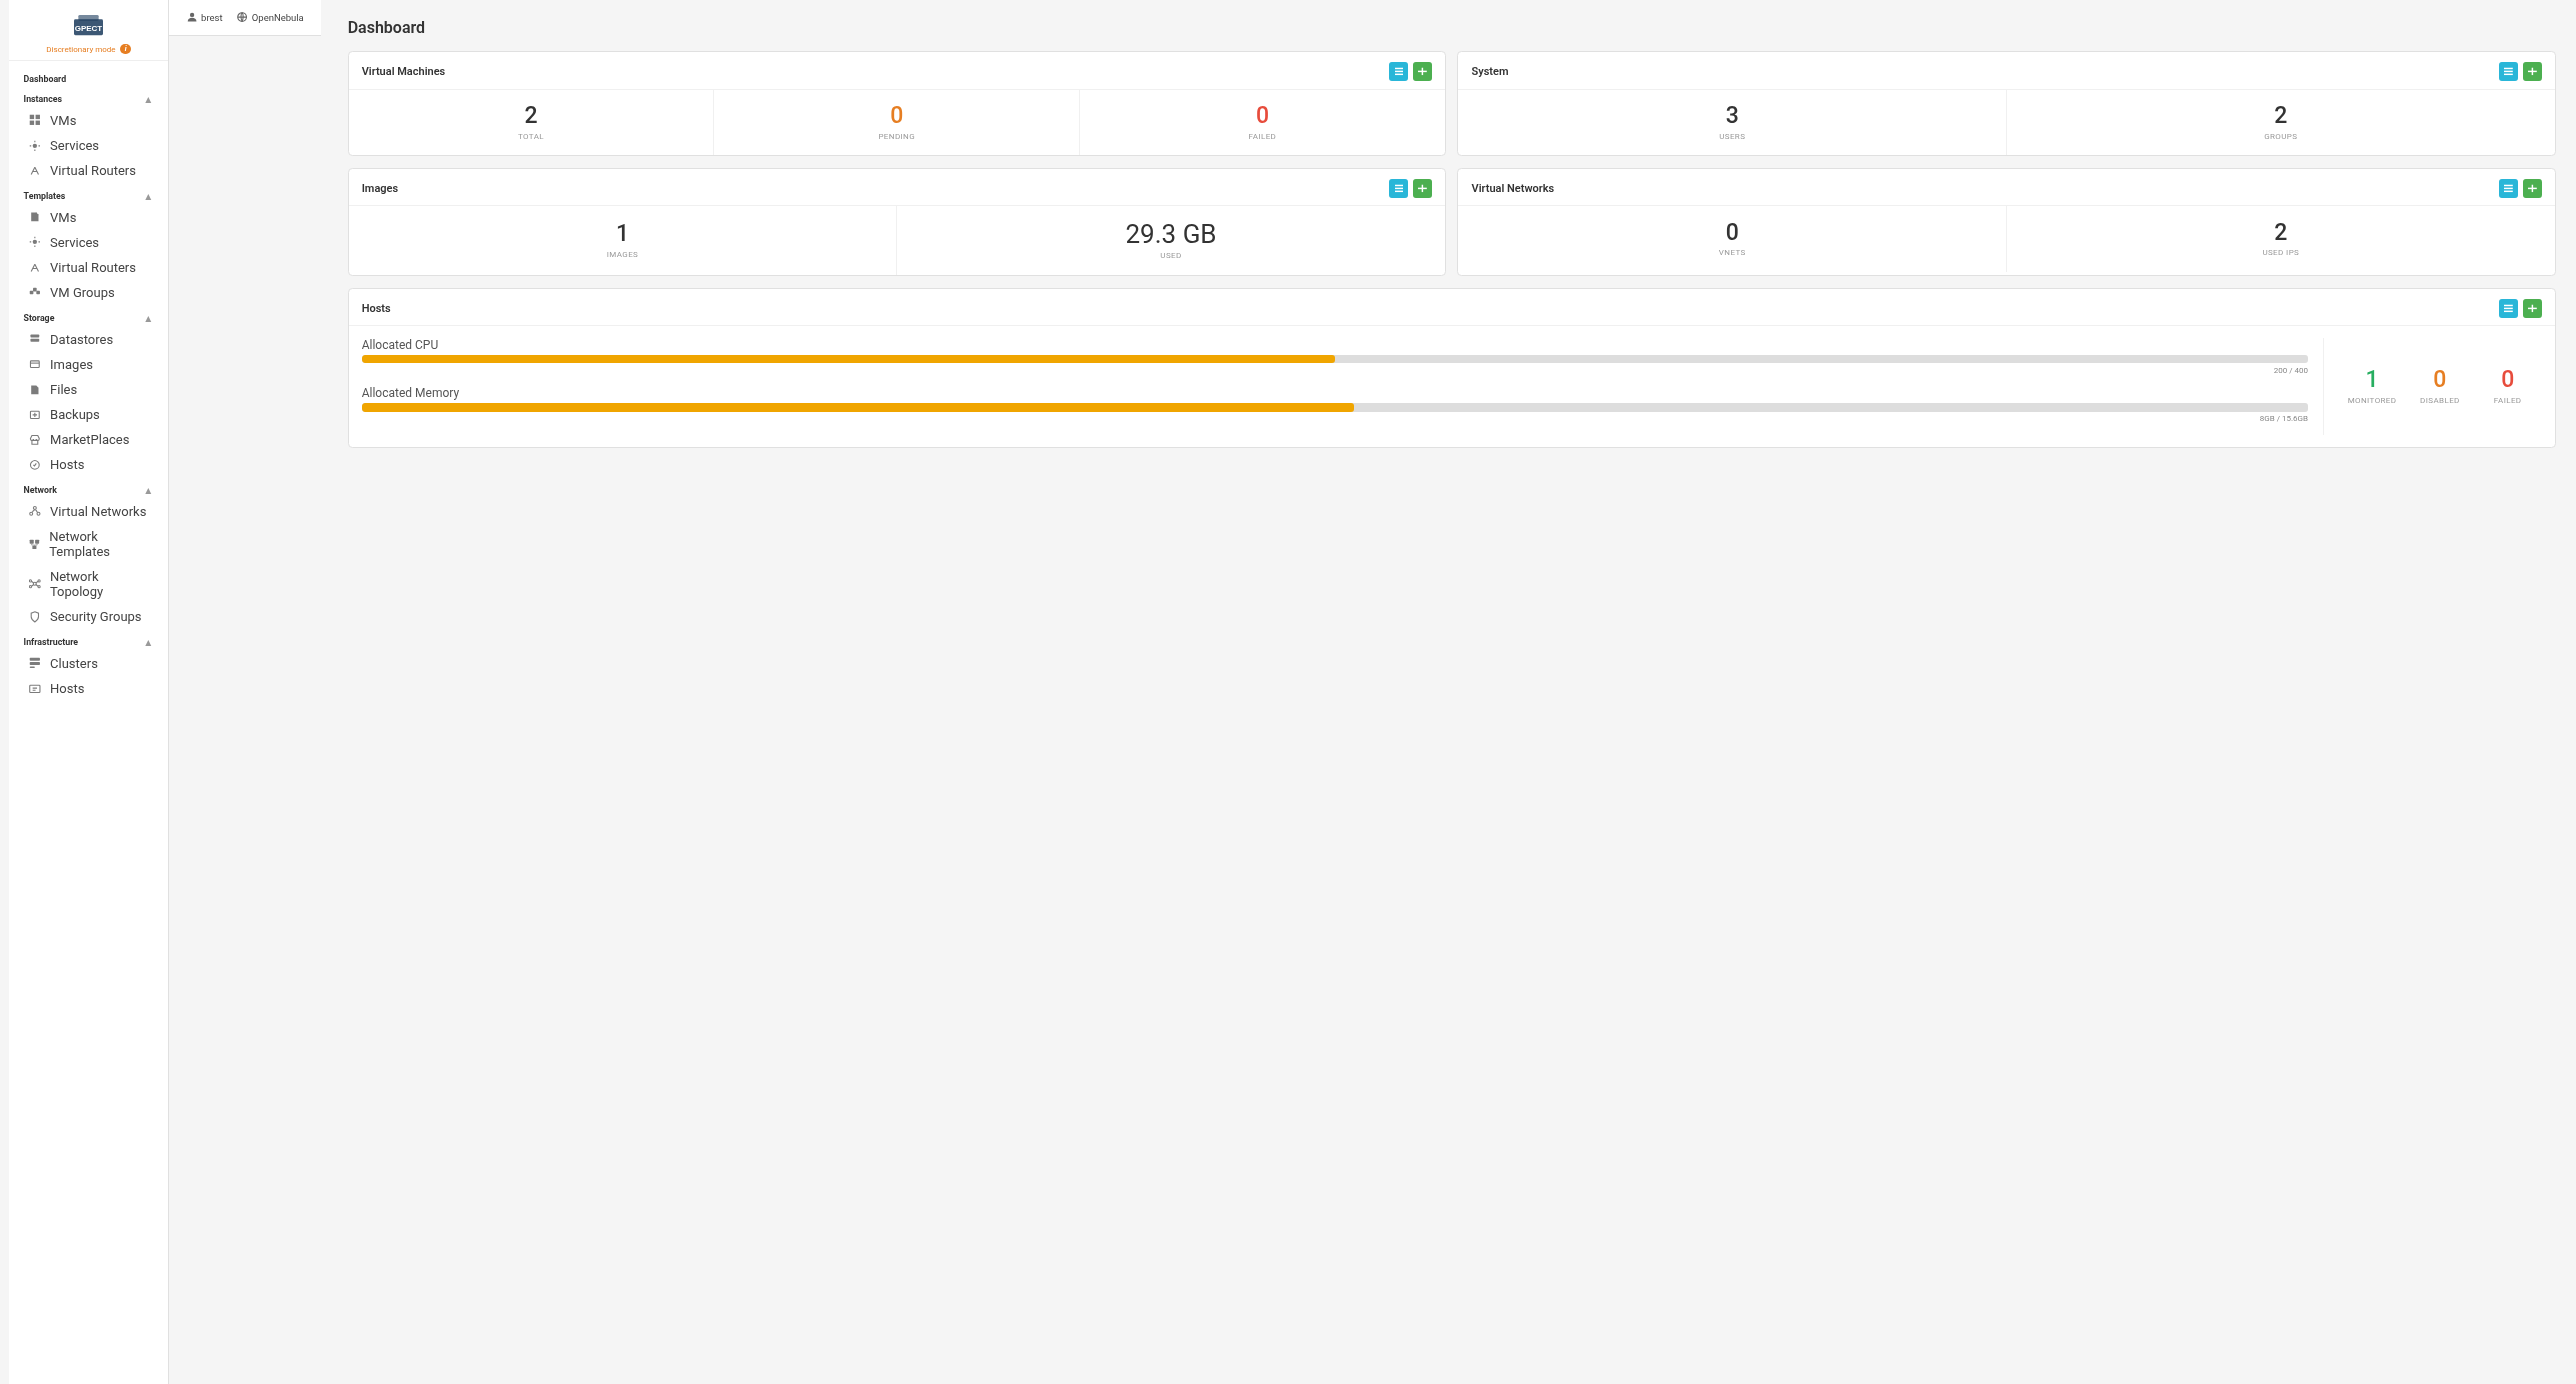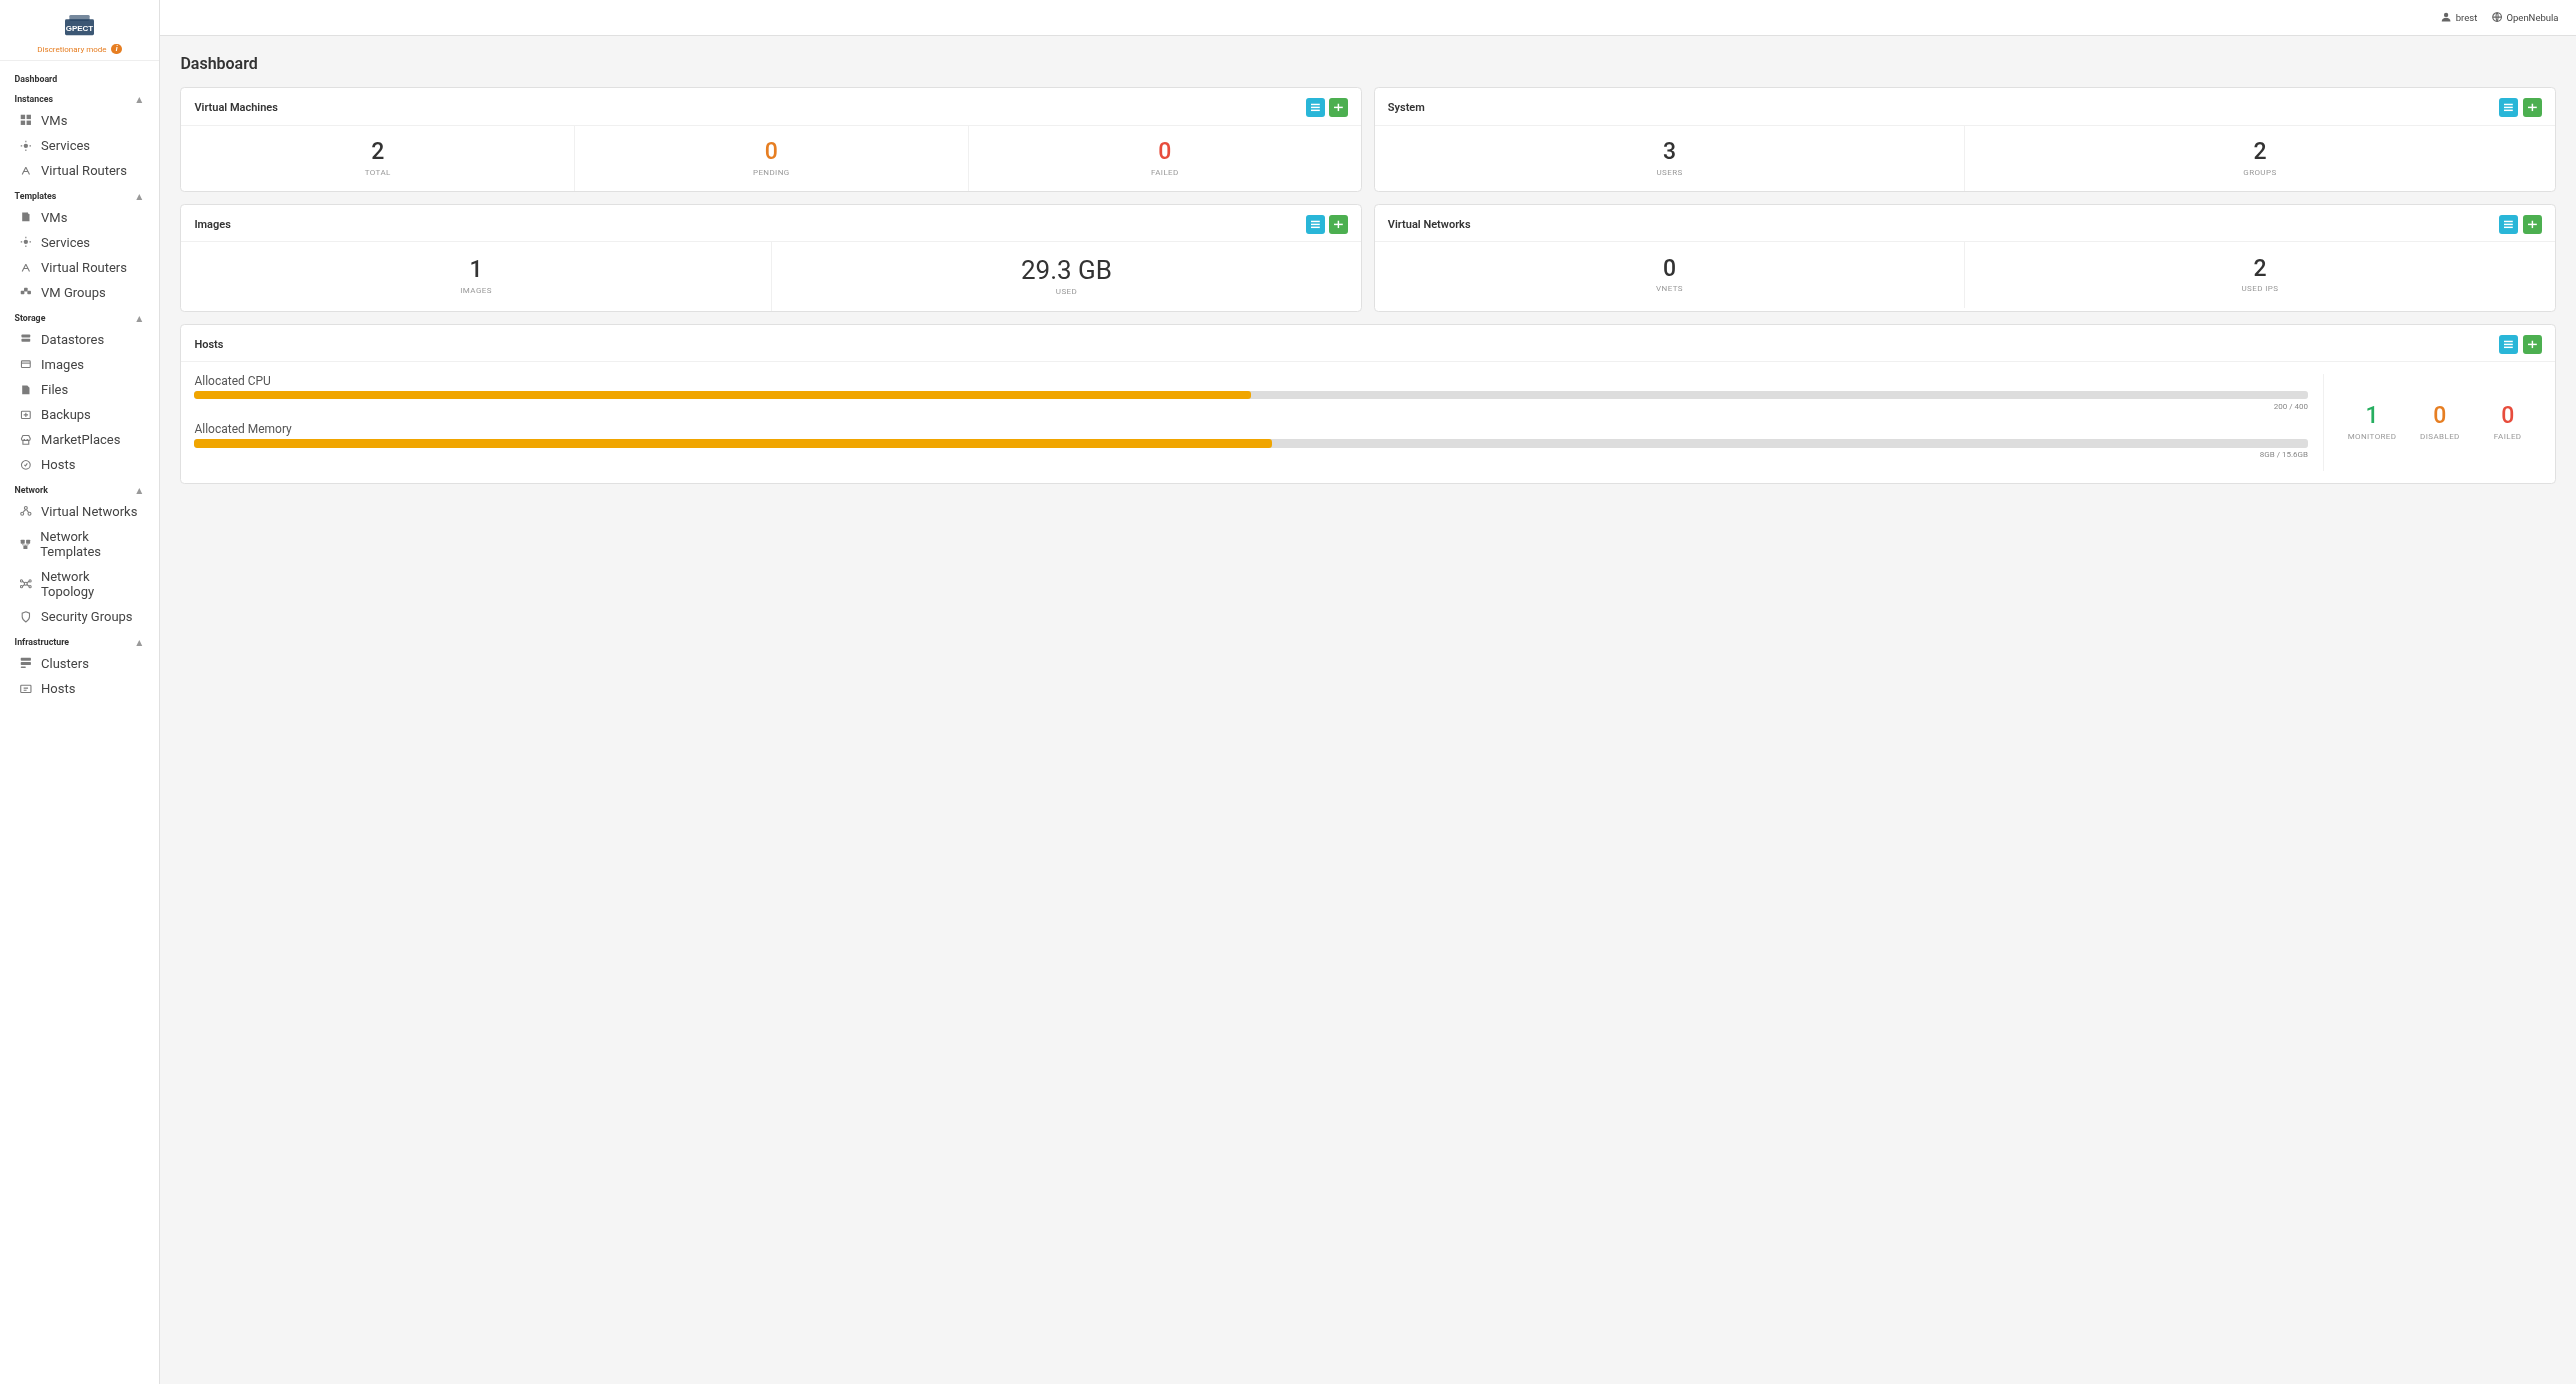--- a/index.html
+++ b/index.html
@@ -8,20 +8,21 @@
     
     #sidebar {
       width: 160px;
       min-width: 160px;
       background: #fff;
       border-right: 0.7px solid #e0e0e0;
       overflow-y: auto;
       display: flex;
       flex-direction: column;
       padding-bottom: 29px;
+      margin-left: 9px;
     }
     .sidebar-logo {
       padding: 11.7px 14.6px 5.8px;
       display: flex;
       flex-direction: column;
       align-items: center;
       border-bottom: 0.7px solid #eee;
       margin-bottom: 5.8px;
     }
     .logo-icon {
@@ -76,21 +77,22 @@
       width: 11.7px; height: 11.7px;
       opacity: 0.7;
       display: flex; align-items: center; justify-content: center;
     }
 
     
     #main {
       flex: 1;
       overflow-y: auto;
       display: flex;
-      flex-direction: column;
+      flex-direction: row;
+      gap: 6px;
     }
 
     
     #topbar {
       background: #fff;
       border-bottom: 0.7px solid #e0e0e0;
       height: 36px;
       display: flex;
       align-items: center;
       justify-content: flex-end;

